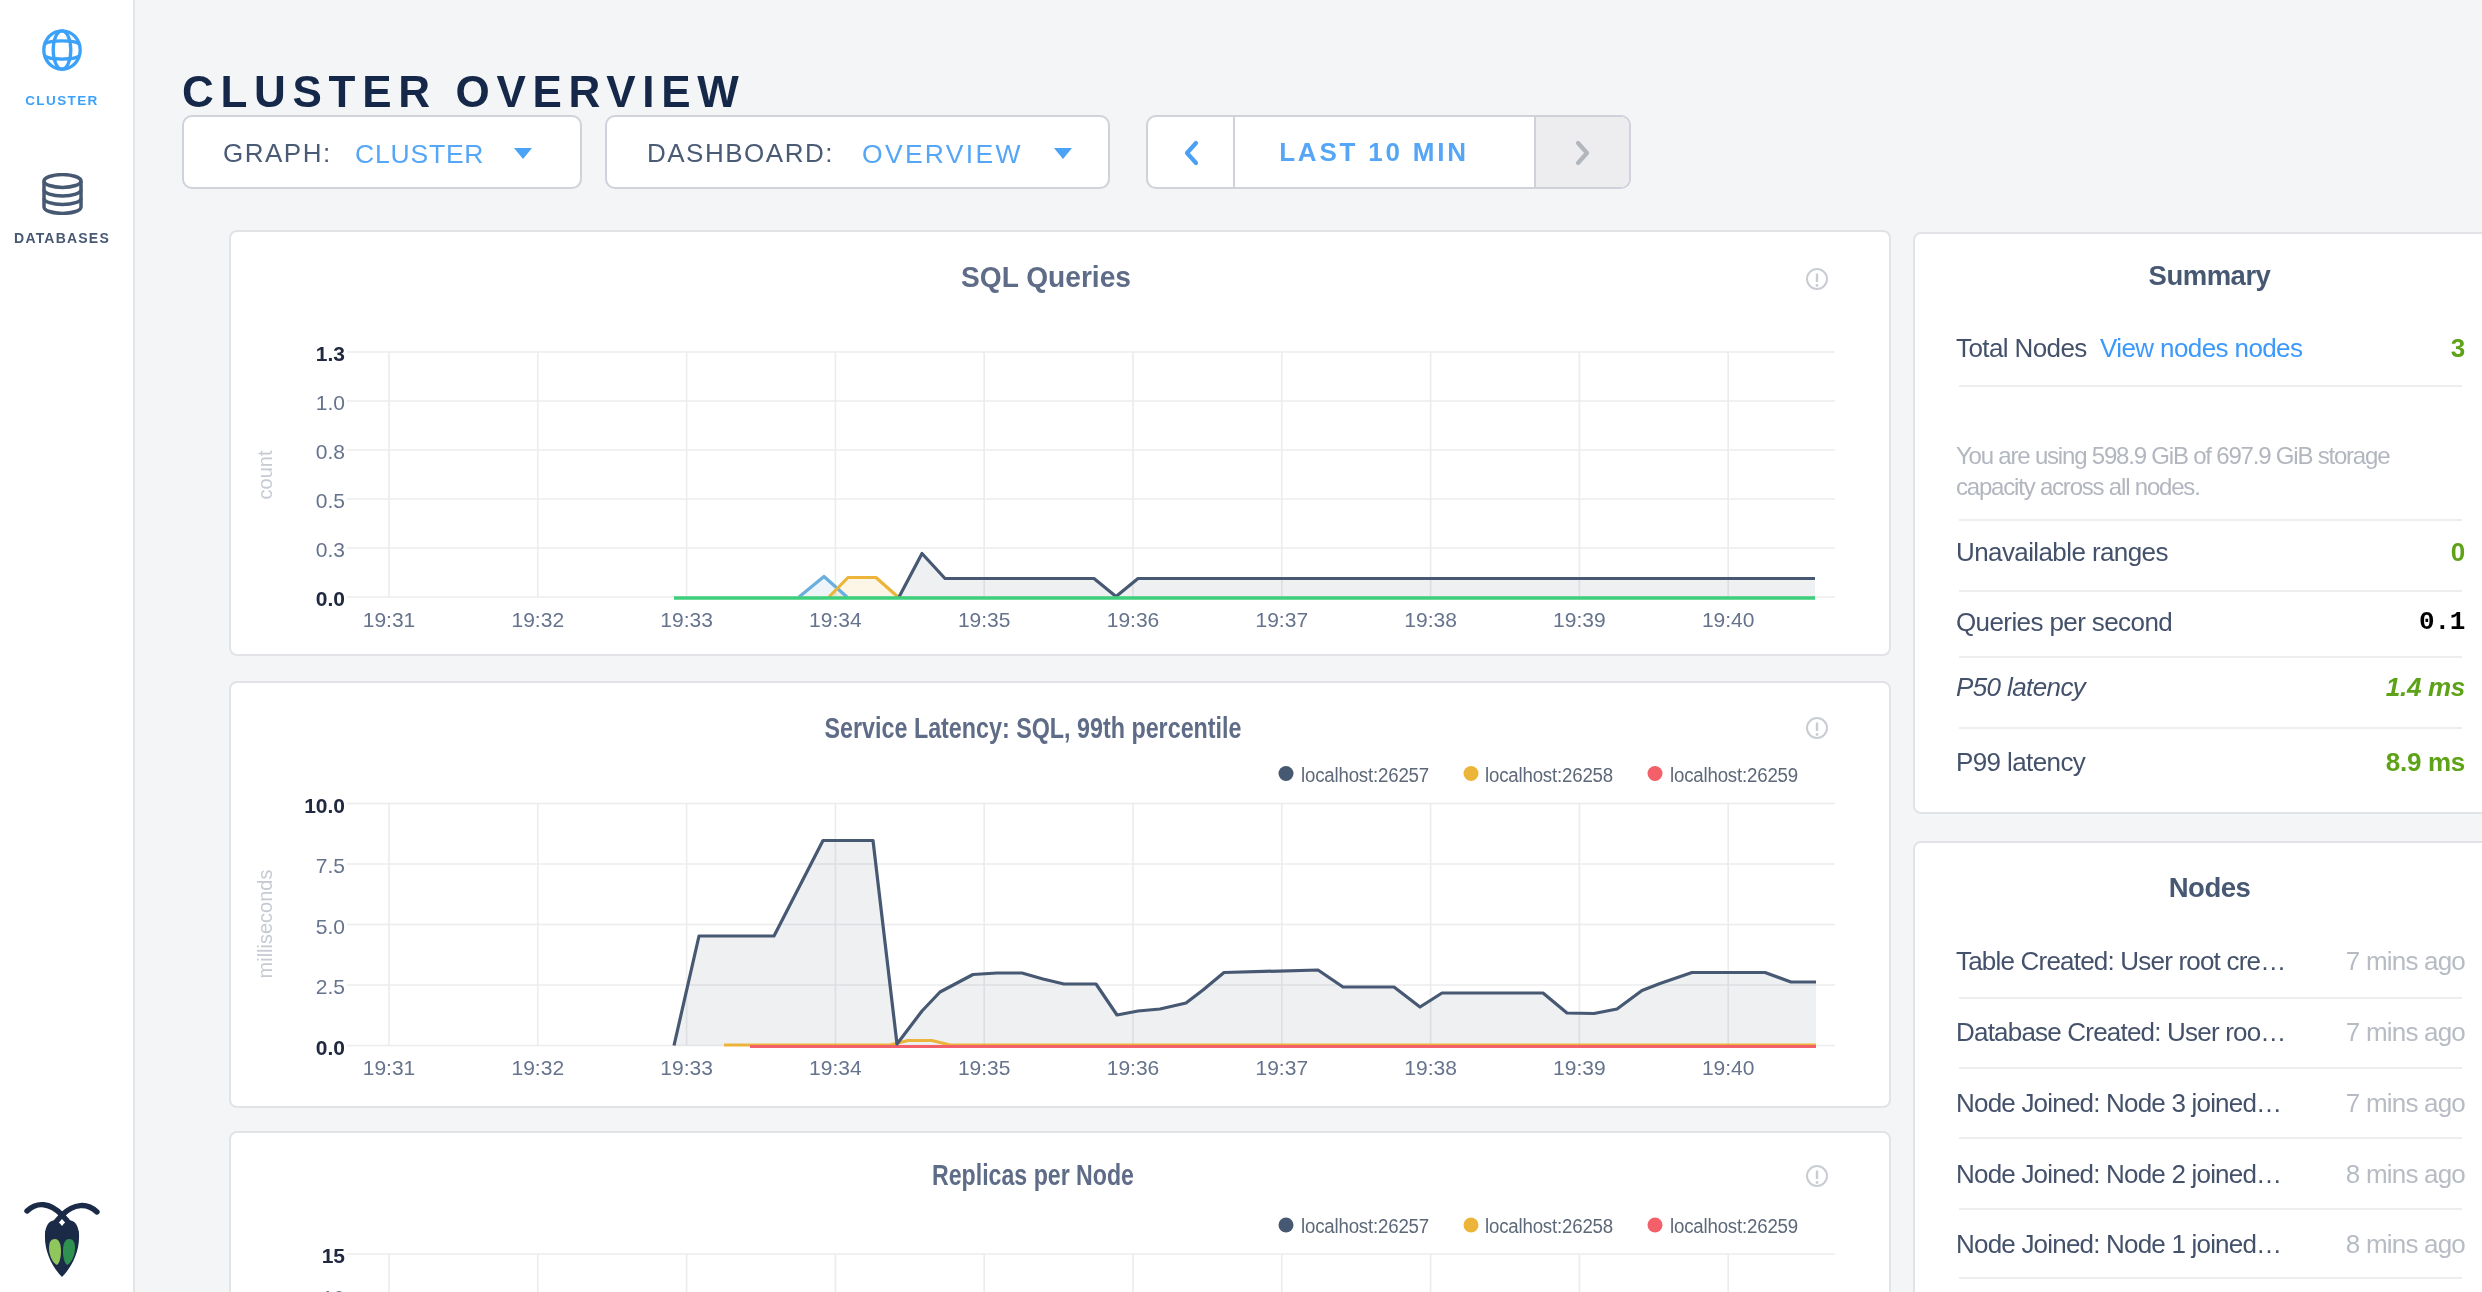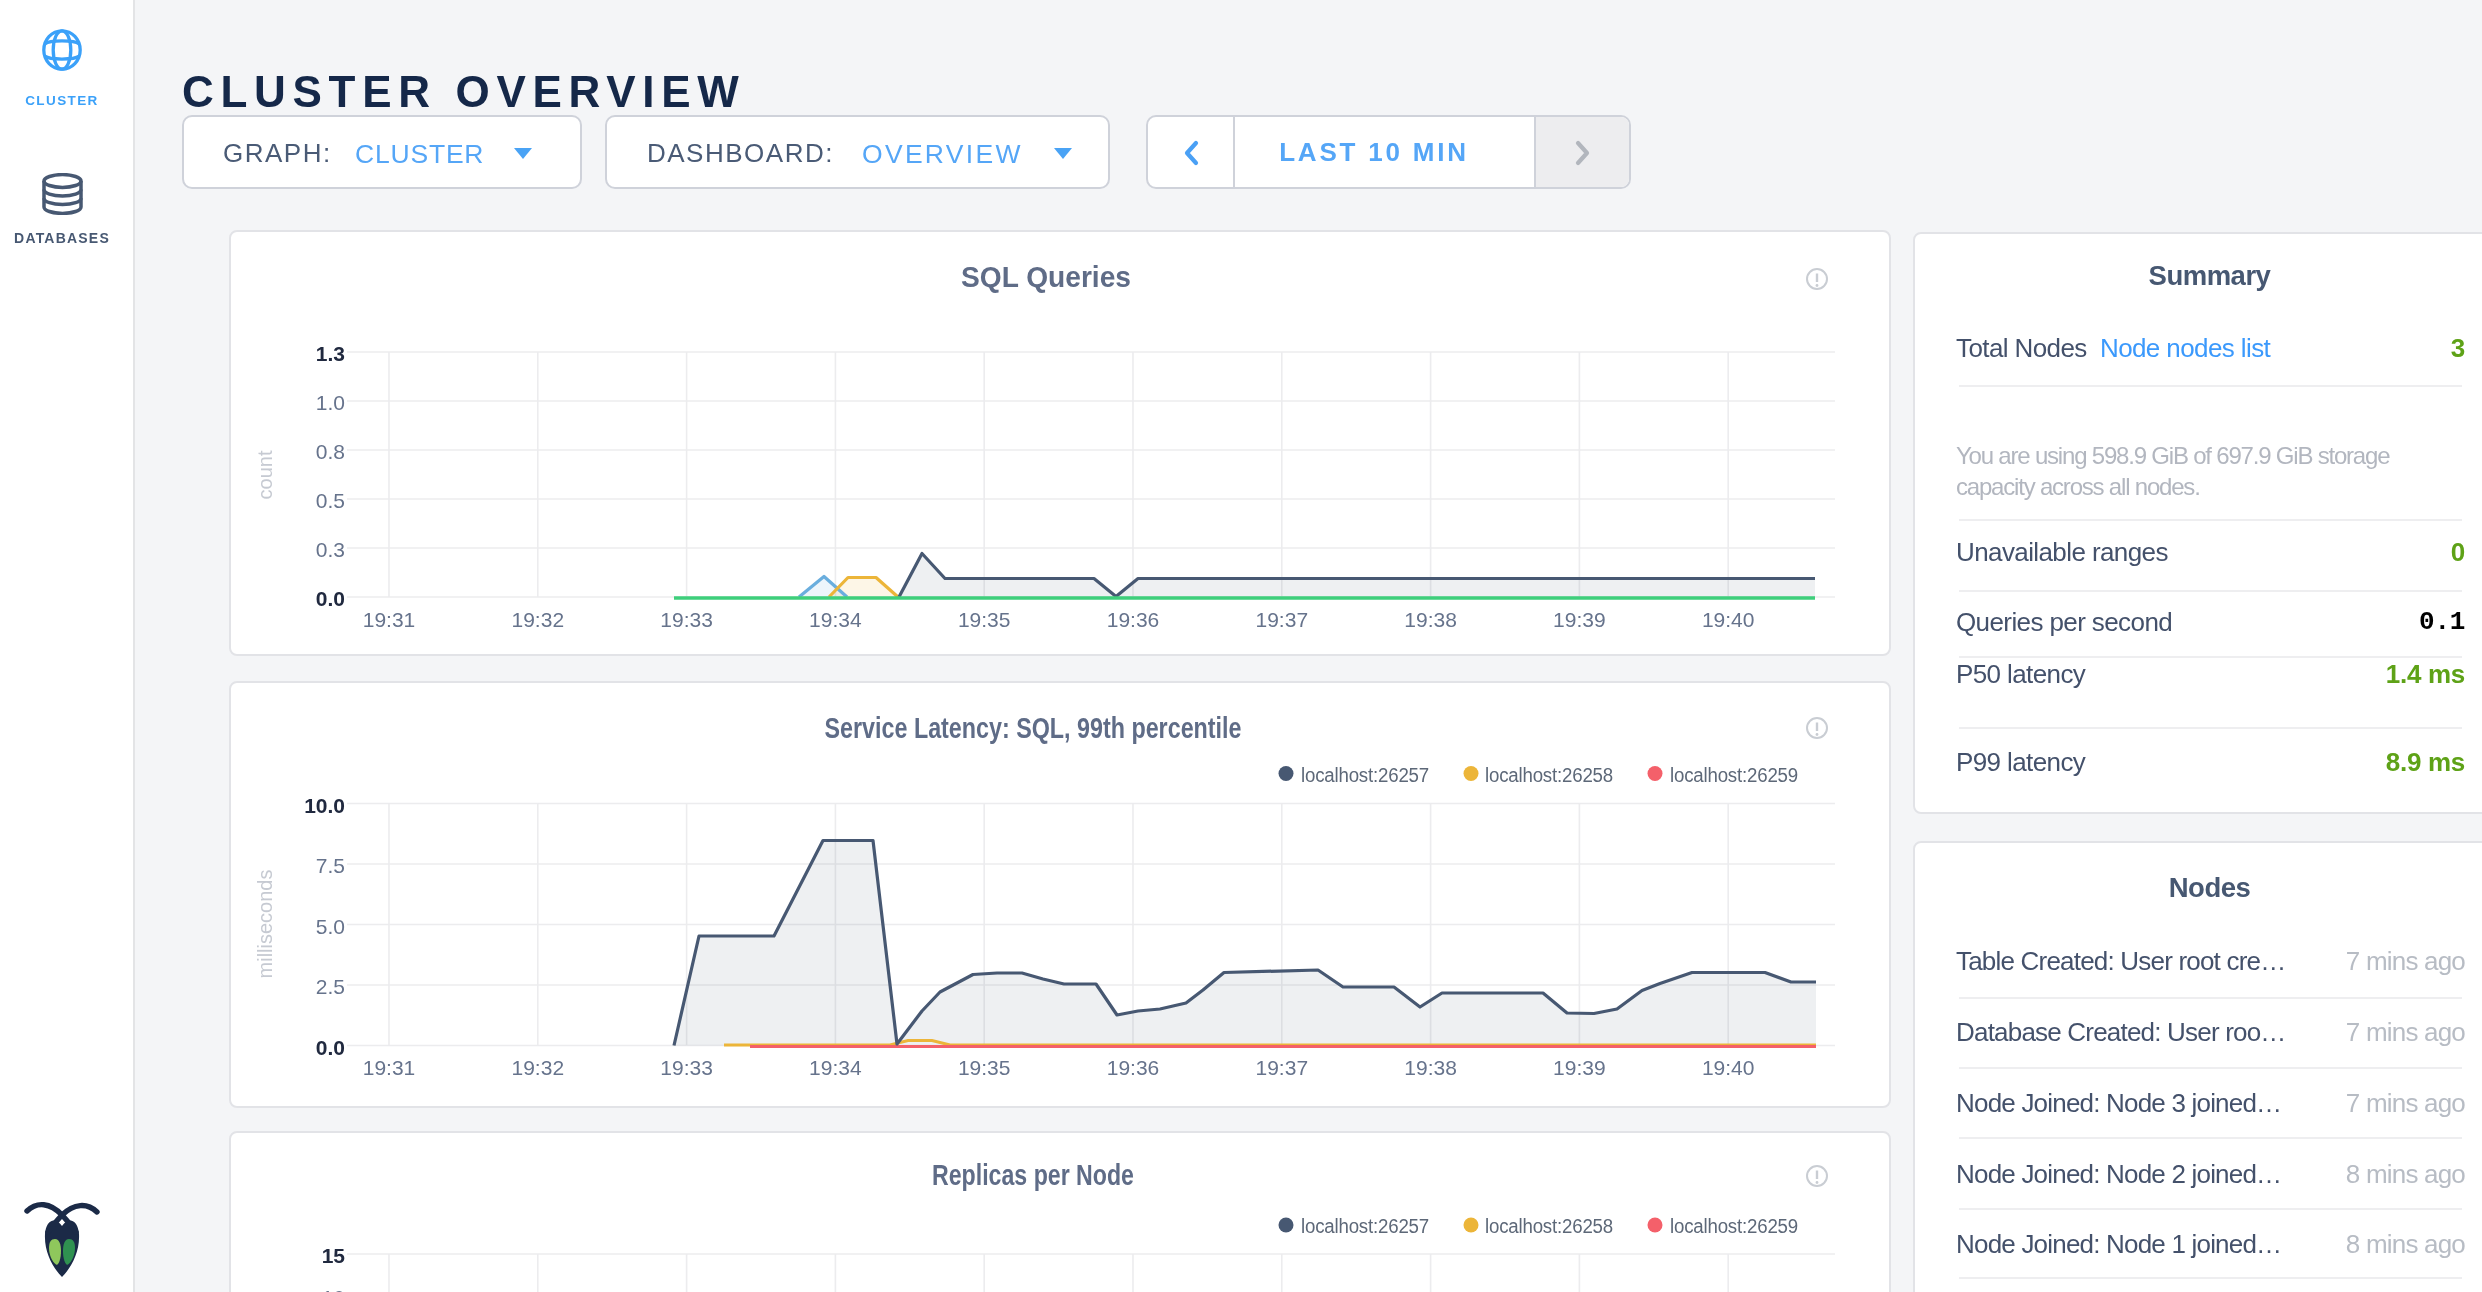--- a/index.html
+++ b/index.html
@@ -219,29 +219,29 @@
   </g>
   <g font-size="21" fill="#66738c" text-anchor="end">
     <text x="114" y="130" fill="#20293f" font-weight="bold">15</text>
     <text x="114" y="172">10</text>
   </g>
 </svg>
 </div>
 
 <div id="sumcard" class="card" style="left:1865px; top:232px; width:593px; height:582px; font-size:26px; letter-spacing:-0.6px; color:#44516b;padding-left:32px;">
   <div class="abs" style="left:0; width:100%; top:26px; text-align:center; font-weight:bold; font-size:27.5px; letter-spacing:-0.5px; color:#475872;">Summary</div>
-  <div class="sumrow" style="top:99px;">Total Nodes&nbsp; <span style="color:#3b99fc;">Node nodes list</span><span class="abs" style="right:0; color:#5ea217; font-weight:bold; letter-spacing:-0.3px;">3</span></div>
+  <div class="sumrow" style="top:99px;">Total Nodes&nbsp; <span style="color:#3b99fc;">View nodes nodes</span><span class="abs" style="right:0; color:#5ea217; font-weight:bold; letter-spacing:-0.3px;">3</span></div>
   <div class="sep" style="top:151px;"></div>
   <div class="sumrow" style="top:206px; font-size:24px; letter-spacing:-1.2px; color:#b2b6bf; line-height:31px;">You are using 598.9 GiB of 697.9 GiB storage<br>capacity across all nodes.</div>
   <div class="sep" style="top:285px;"></div>
   <div class="sumrow" style="top:303px;">Unavailable ranges<span class="abs" style="right:0; color:#5ea217; font-weight:bold; letter-spacing:-0.3px;">0</span></div>
   <div class="sep" style="top:356px;"></div>
   <div class="sumrow" style="top:373px;">Queries per second<span class="abs" style="right:0; color:#000000; font-weight:bold; letter-spacing:-0.3px;font-family:Liberation Mono, monospace;">0.1</span></div>
   <div class="sep" style="top:422px;"></div>
-  <div class="sumrow" style="top:425px;">P50 latency<span class="abs" style="right:0; color:#5ea217; font-weight:bold; letter-spacing:-0.3px;">1.4 ms</span></div>
+  <div class="sumrow" style="top:438px;font-style:italic;">P50 latency<span class="abs" style="right:0; color:#5ea217; font-weight:bold; letter-spacing:-0.3px;">1.4 ms</span></div>
   <div class="sep" style="top:493px;"></div>
   <div class="sumrow" style="top:513px;">P99 latency<span class="abs" style="right:0; color:#5ea217; font-weight:bold; letter-spacing:-0.3px;">8.9 ms</span></div>
 </div>
 
 <div id="evcard" class="card" style="left:1865px; top:841px; width:593px; height:600px; font-size:26px; letter-spacing:-0.8px; color:#44516b;">
   <div class="abs" style="left:0; width:100%; top:29px; text-align:center; font-weight:bold; font-size:27.5px; letter-spacing:-0.5px; color:#475872;">Nodes</div>
   <div class="sumrow" style="top:103px; white-space:nowrap;">Table Created: User root cre…<span class="abs" style="right:0; color:#b7bcc4;">7 mins ago</span></div>
   <div class="sep" style="top:154px;"></div>
   <div class="sumrow" style="top:174px; white-space:nowrap;">Database Created: User roo…<span class="abs" style="right:0; color:#b7bcc4;">7 mins ago</span></div>
   <div class="sep" style="top:224px;"></div>

